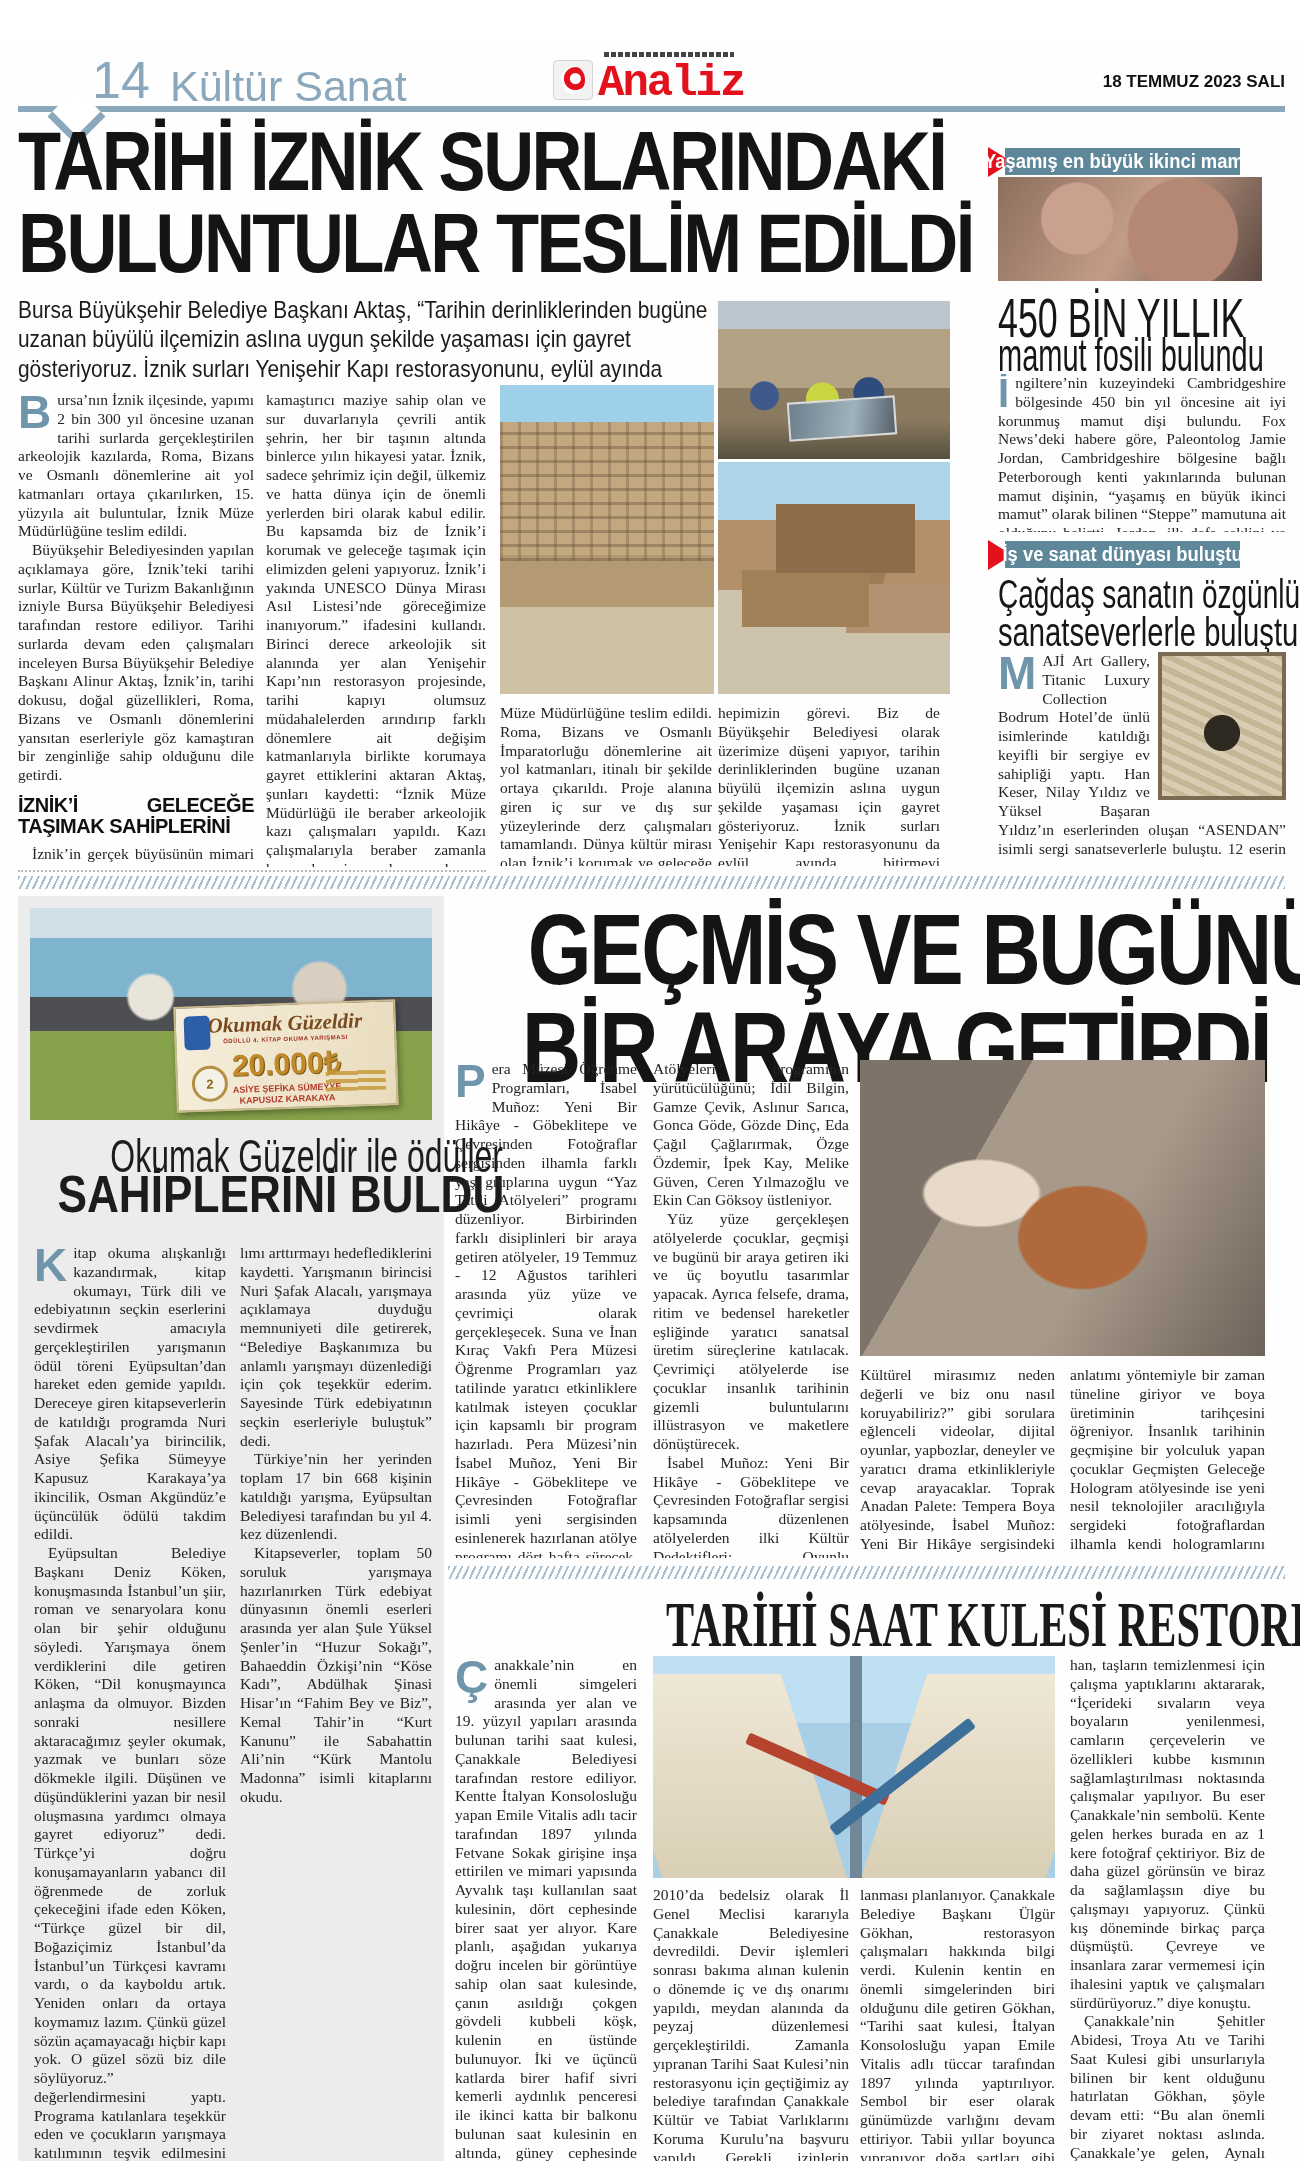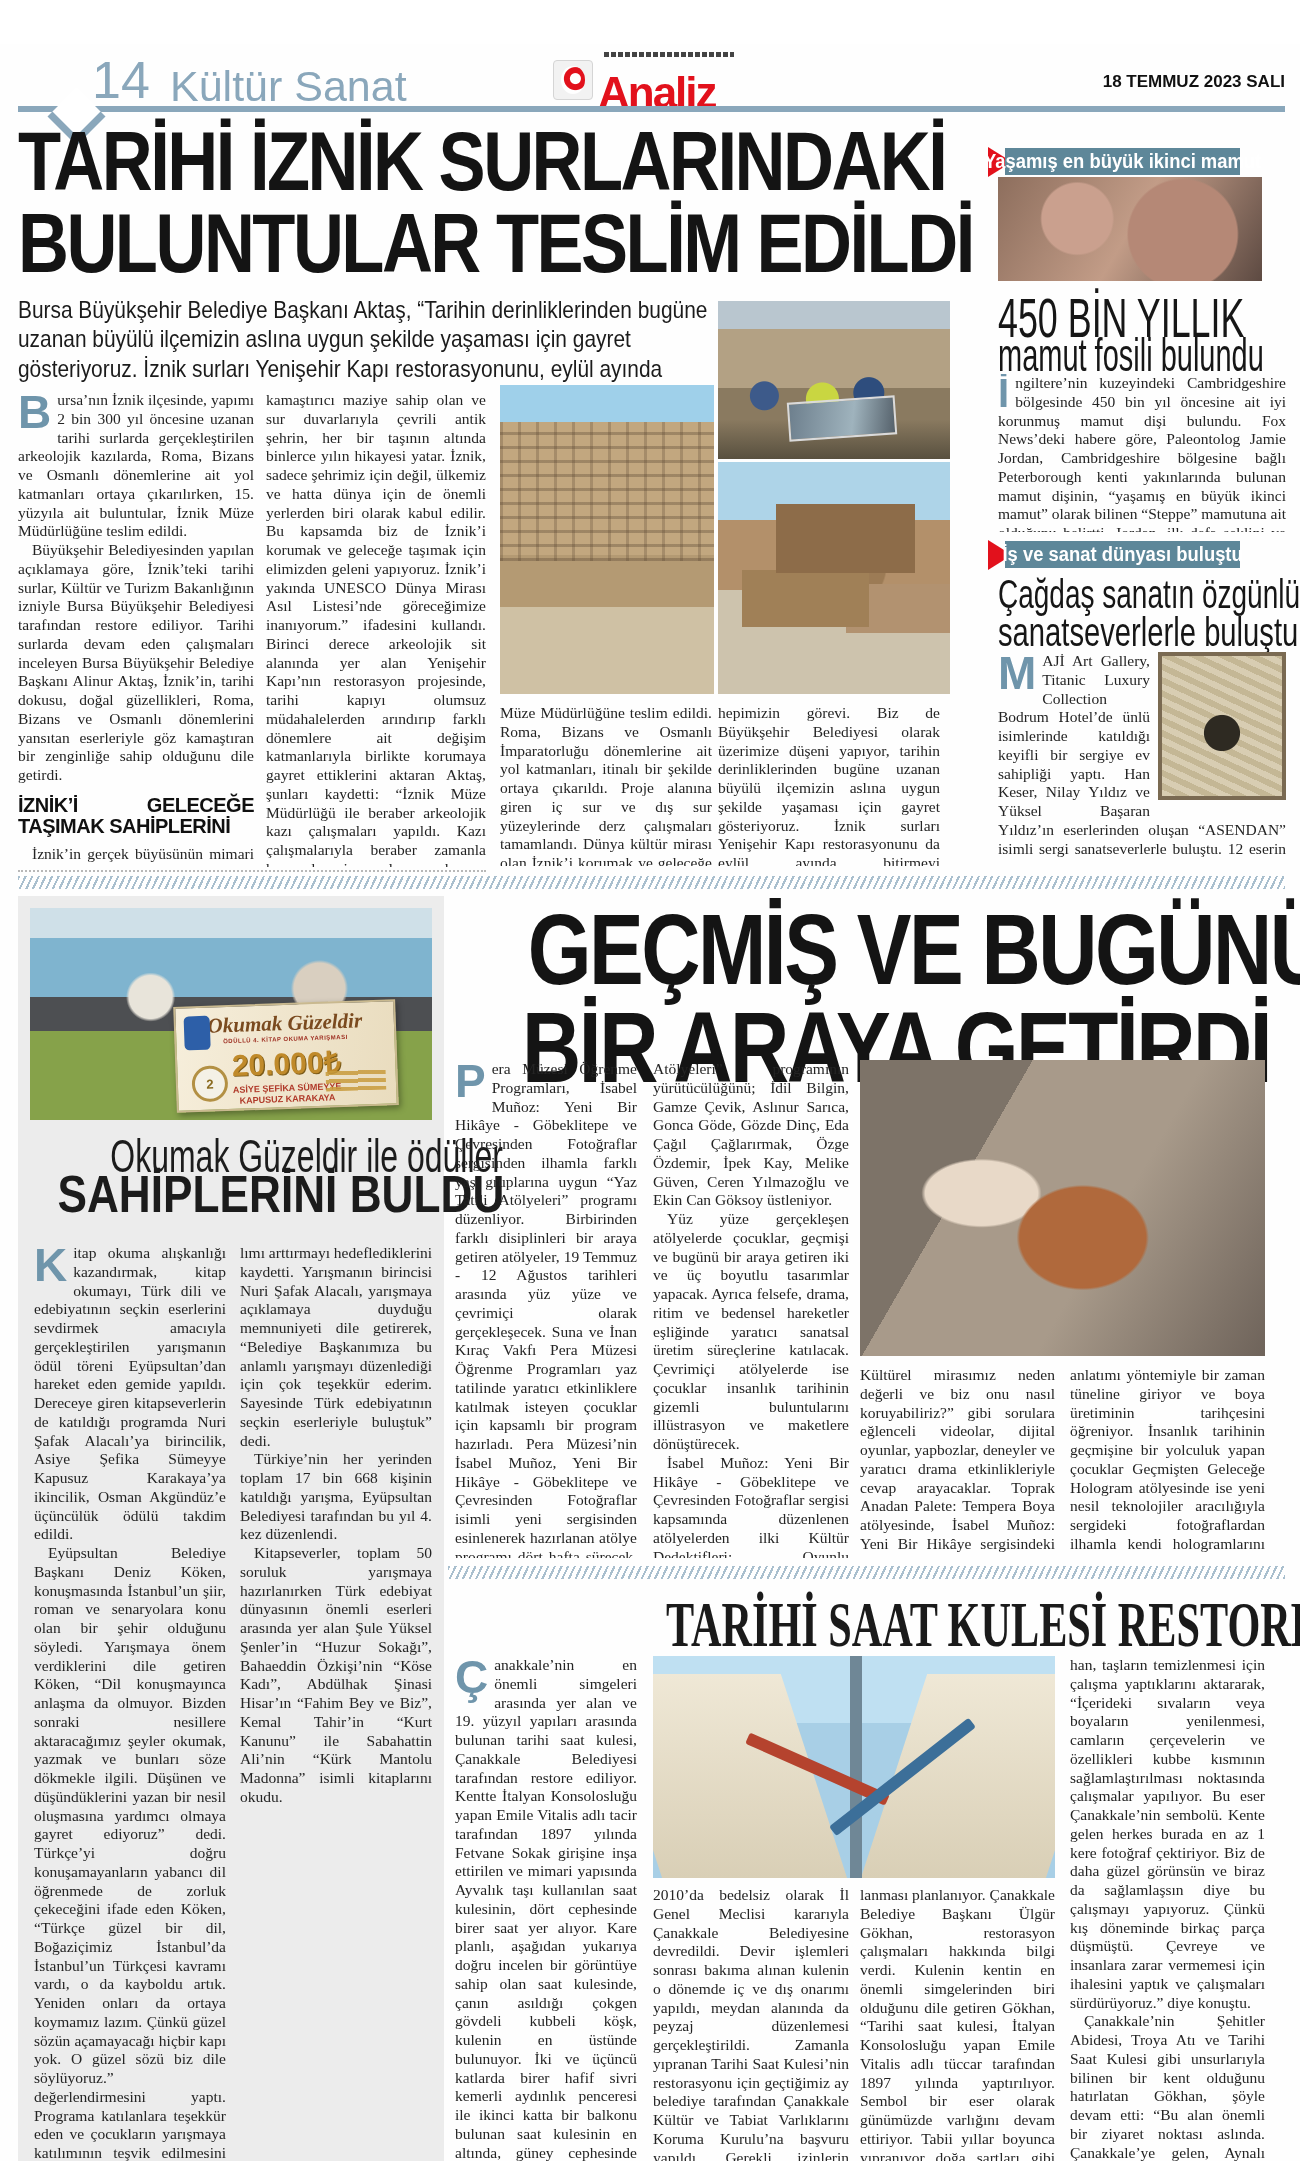--- a/index.html
+++ b/index.html
@@ -98,21 +98,21 @@
 </style>
 </head>
 <body>
 
 <div class="page">
 
   <div class="abs pagenum" style="left:92px;top:6px;">14</div>
   <div class="abs section" style="left:170px;top:18px;">Kültür Sanat</div>
   <div class="abs microbar" style="left:604px;top:8px;width:130px;"></div>
   <div class="abs logobox" style="left:553px;top:16px;"></div>
-  <div class="abs logoword" style="left:598px;top:24px;">Analiz</div>
+  <div class="abs logoword" style="left:598px;top:14px;font-family:Liberation Mono, monospace;">Analiz</div>
   <div class="abs datetxt" style="right:15px;top:28px;">18 TEMMUZ 2023 SALI</div>
   <div class="abs hrule" style="left:18px;top:62px;width:1267px;"></div>
   <div class="abs chev" style="left:56px;top:52px;"></div>
 
   <div class="abs" style="left:18px;top:76px;">
     <span class="sqz h1line" style="transform:scaleX(.84);">TARİHİ İZNİK SURLARINDAKİ</span><br>
     <span class="sqz h1line" style="transform:scaleX(.84);">BULUNTULAR TESLİM EDİLDİ</span>
   </div>
   <div class="abs" style="left:18px;top:251px;width:700px;height:92px;overflow:hidden;">
     <div class="lede sqz" style="width:805px;transform:scaleX(.87);transform-origin:0 0;white-space:normal;">Bursa Büyükşehir Belediye Başkanı Aktaş, “Tarihin derinliklerinden bugüne uzanan büyülü ilçemizin aslına uygun şekilde yaşaması için gayret gösteriyoruz. İznik surları Yenişehir Kapı restorasyonunu, eylül ayında bitirmeyi planlıyoruz” diye konuştu</div>

